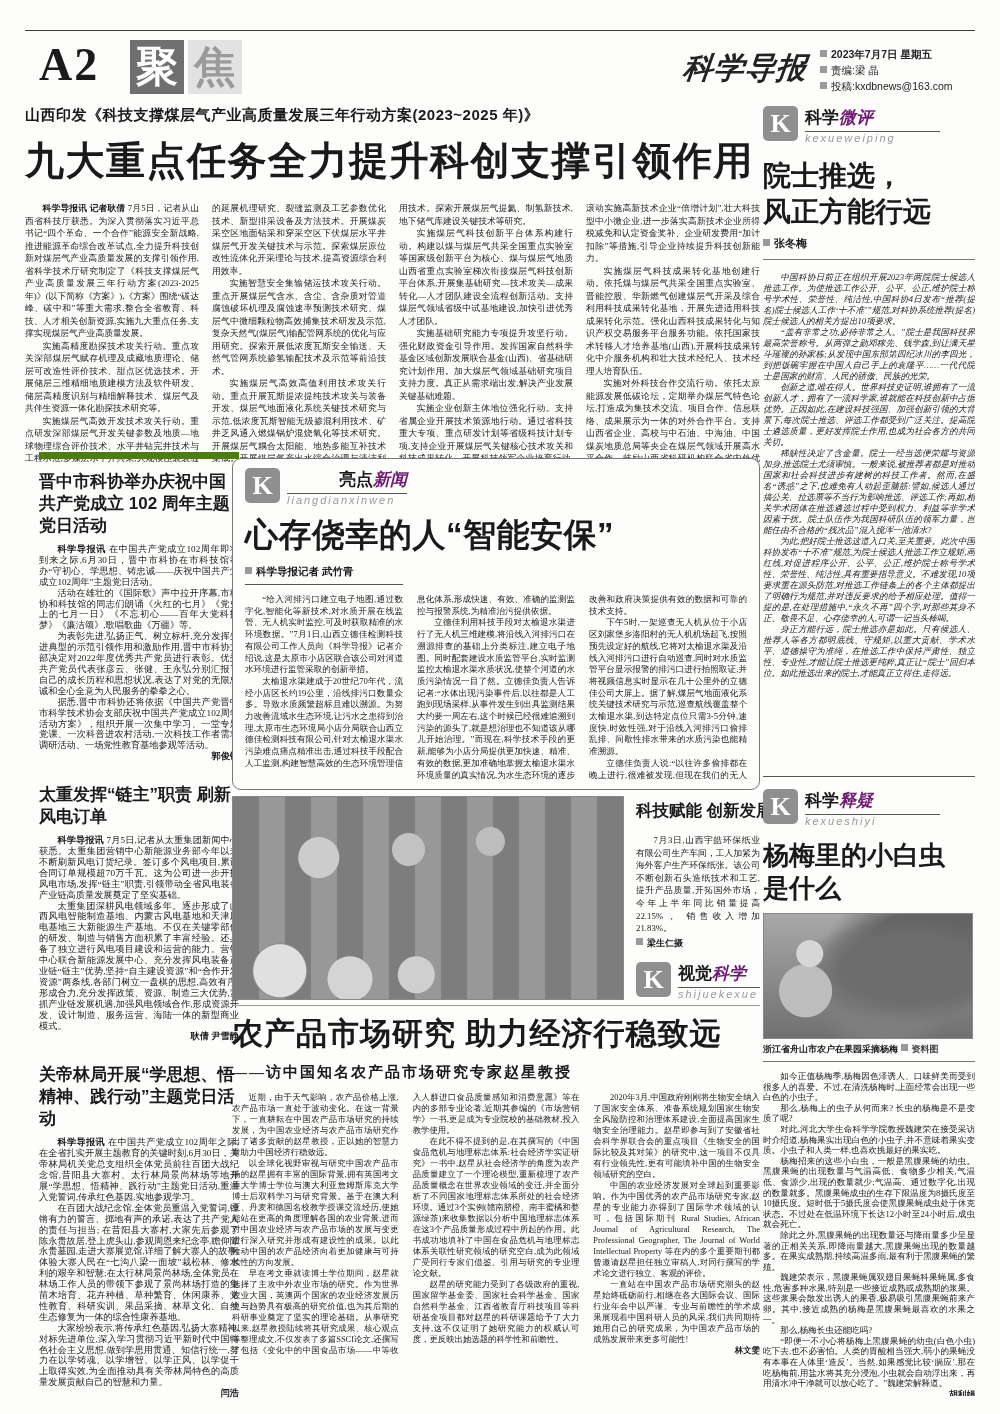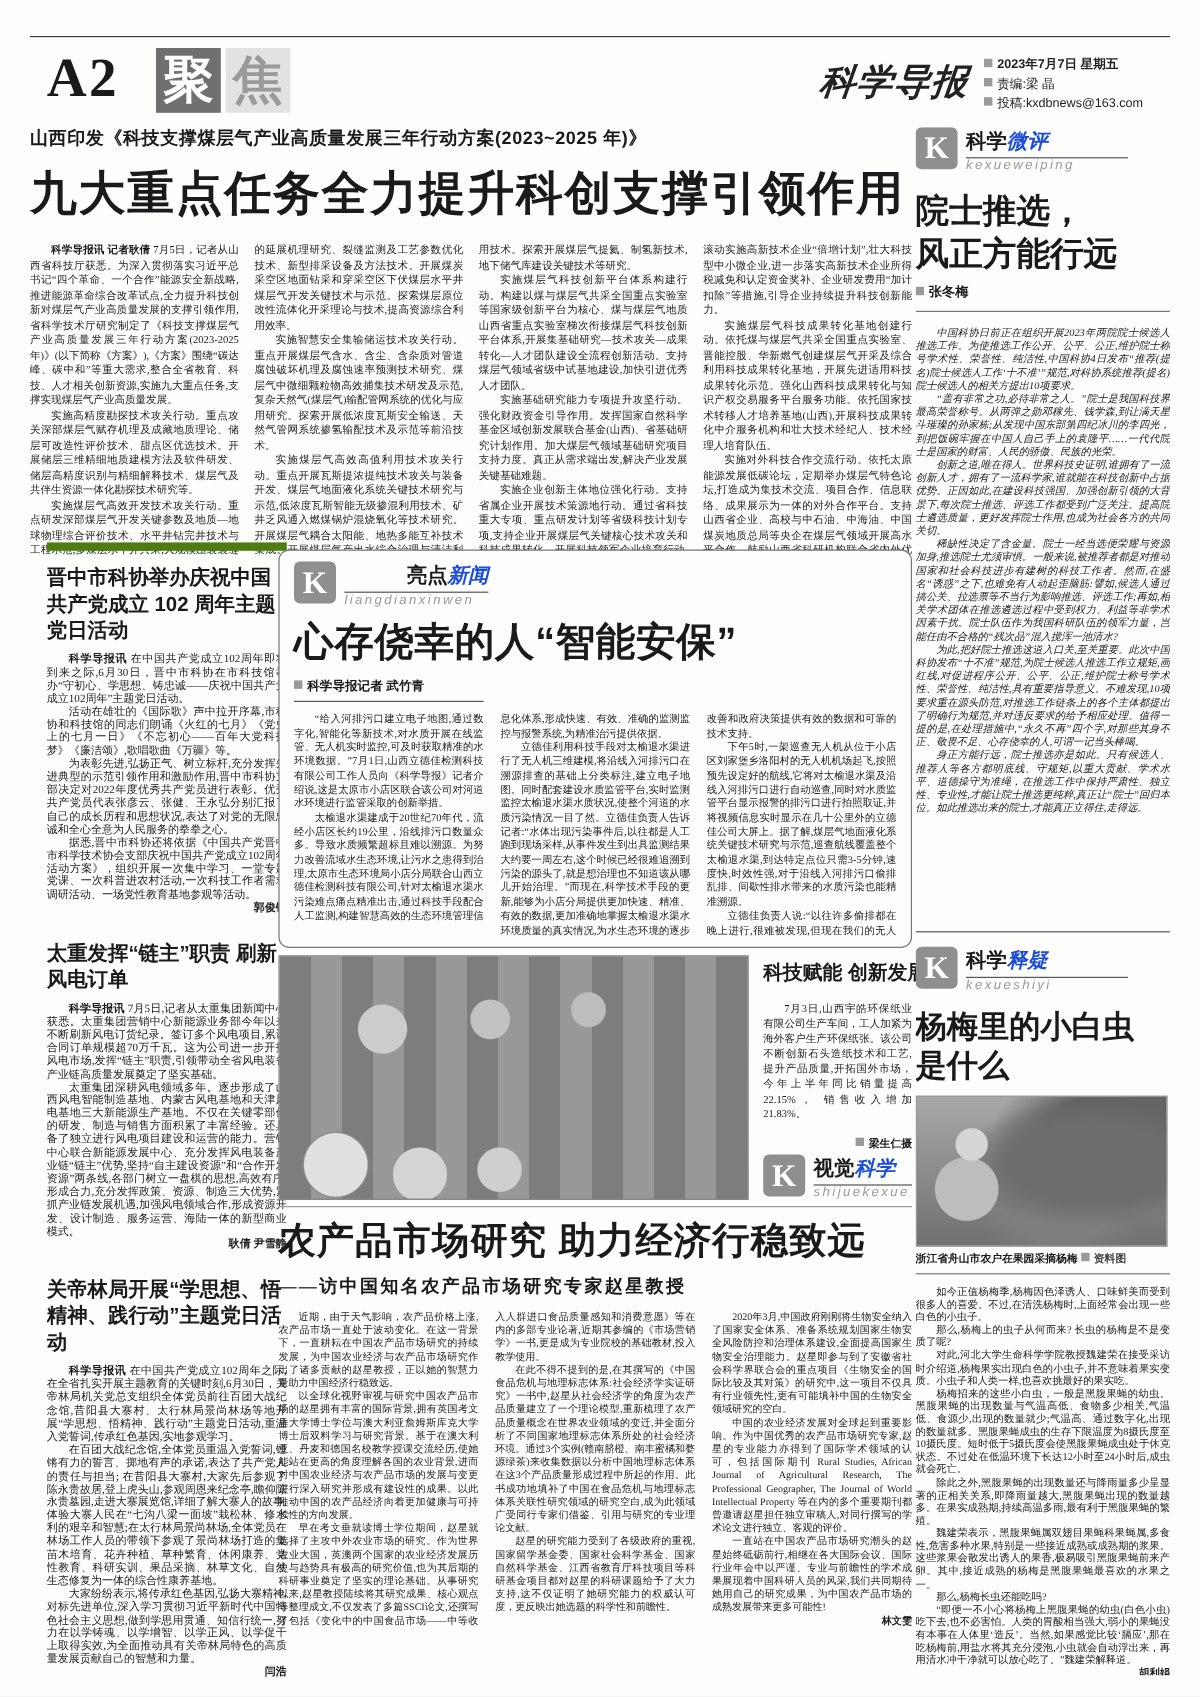--- a/index.html
+++ b/index.html
@@ -21,21 +21,21 @@
   .hline.b{font-weight:bold;}
   .sq{display:inline-block;width:7px;height:7px;background:#9a9a9a;margin-right:4px;vertical-align:1px;}
   
   .khdr{display:flex;align-items:flex-start;gap:7px;}
   .kbox{width:35px;height:35px;background:#8f8f8f;color:#fff;border-radius:5px;flex:0 0 auto;
         display:flex;align-items:center;justify-content:center;
         font:bold 26px "Liberation Serif",serif;}
   .ktxt{flex:1;}
   .ktitle{font-size:17px;font-weight:bold;font-family:"Liberation Sans",sans-serif;
           border-bottom:1.5px solid #555;padding-bottom:2px;}
-  .kscript{font-family:Liberation Mono, monospace;font-style:italic;font-weight:bold;color:#1d4ed8;}
+  .kscript{font-family:Liberation Mono, monospace;font-style:italic;font-weight:bold;color:#701a75;}
   .kpy{font-size:11px;font-style:italic;color:#9a9a9a;letter-spacing:2px;font-family:Liberation Sans, sans-serif;}
   
   .main{position:absolute;left:25px;top:106px;width:735px;}
   .kicker{font:bold 15px "Liberation Sans",sans-serif;letter-spacing:0.5px;}
   .mainhead{font:900 39px "Liberation Sans",sans-serif;letter-spacing:1.5px;margin-top:9px;white-space:nowrap;}
   .mainbody{margin-top:14px;height:264px;column-count:4;column-gap:13px;
             font-size:8.8px;line-height:12.5px;text-align:justify;overflow:hidden;}
   .mainbody p,.colbody p,.railbody p{margin:0;text-indent:2em;}
   b.lead{font-family:"Liberation Sans",sans-serif;}
   .sign{display:block;text-align:right;font-weight:bold;font-family:"Liberation Sans",sans-serif;text-indent:0;}
@@ -60,21 +60,21 @@
       radial-gradient(circle at 30% 90%, #d4d4d4 0 22px, transparent 23px),
       radial-gradient(circle at 47% 88%, #cfcfcf 0 18px, transparent 19px),
       radial-gradient(circle at 22% 30%, #cccccc 0 20px, transparent 21px),
       radial-gradient(circle at 45% 26%, #c2c2c2 0 16px, transparent 17px),
       radial-gradient(circle at 66% 22%, #bdbdbd 0 14px, transparent 15px),
       repeating-linear-gradient(90deg,#7d7d7d 0 26px,#989898 26px 52px),
       linear-gradient(180deg,#9c9c9c,#5f5f5f);}
   .pcap{position:absolute;left:404px;top:4px;width:124px;height:200px;}
   .pcap h4{font:bold 16.5px "Liberation Sans",sans-serif;margin:0 0 12px;white-space:nowrap;}
   .pcap p{font-size:8.8px;line-height:12.6px;text-align:justify;margin:0;text-indent:2em;}
-  .credit{font:bold 9px "Liberation Sans",sans-serif;text-align:right;margin-top:12px;}
+  .credit{font:bold 9px "Liberation Sans",sans-serif;margin-top:2px;}
   .shijue{position:absolute;left:0;bottom:0;width:124px;}
   
   .brule{position:absolute;left:232px;top:1005px;width:528px;border-top:1px solid #999;}
   .bottom{position:absolute;left:232px;top:1013px;width:528px;}
   .bothead{font:900 31px "Liberation Sans",sans-serif;letter-spacing:1px;white-space:nowrap;}
   .subhead{font:bold 15px "Liberation Serif",serif;letter-spacing:2px;margin:8px 0 10px;}
   .botbody{height:308px;column-count:3;column-gap:14px;font-size:8.4px;line-height:11px;
            text-align:justify;overflow:hidden;}
   .botbody p{margin:0;text-indent:2em;}
   

